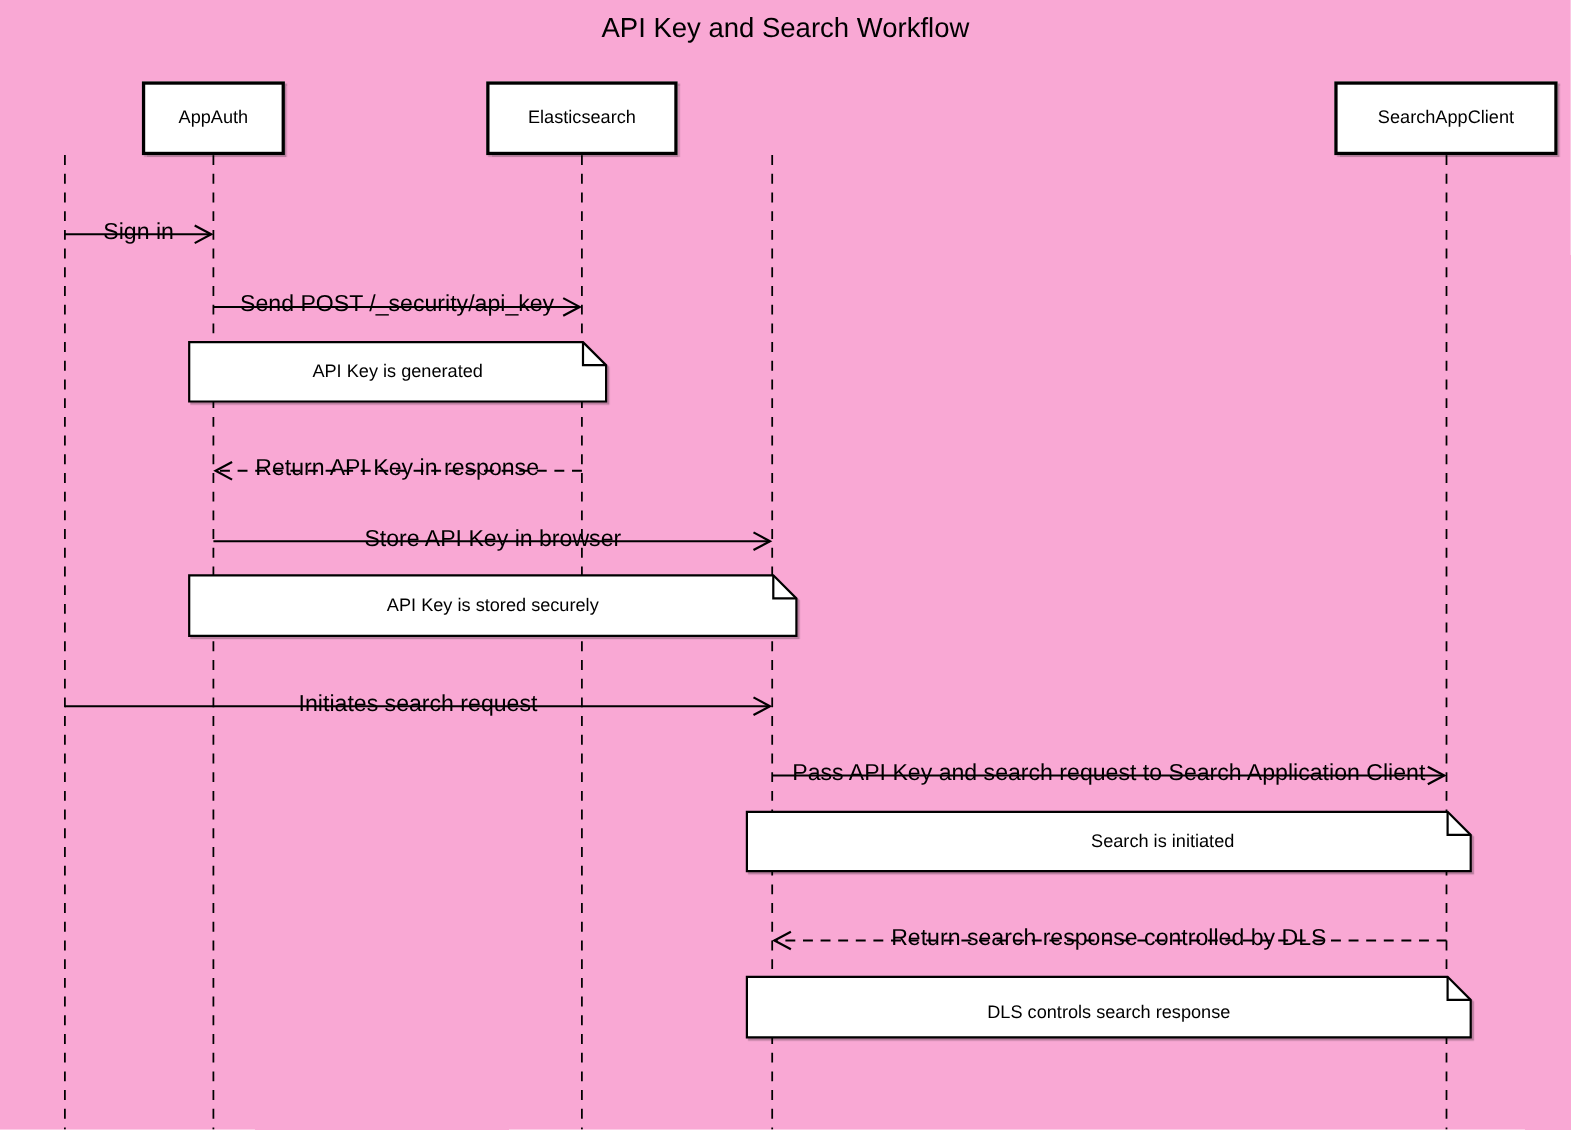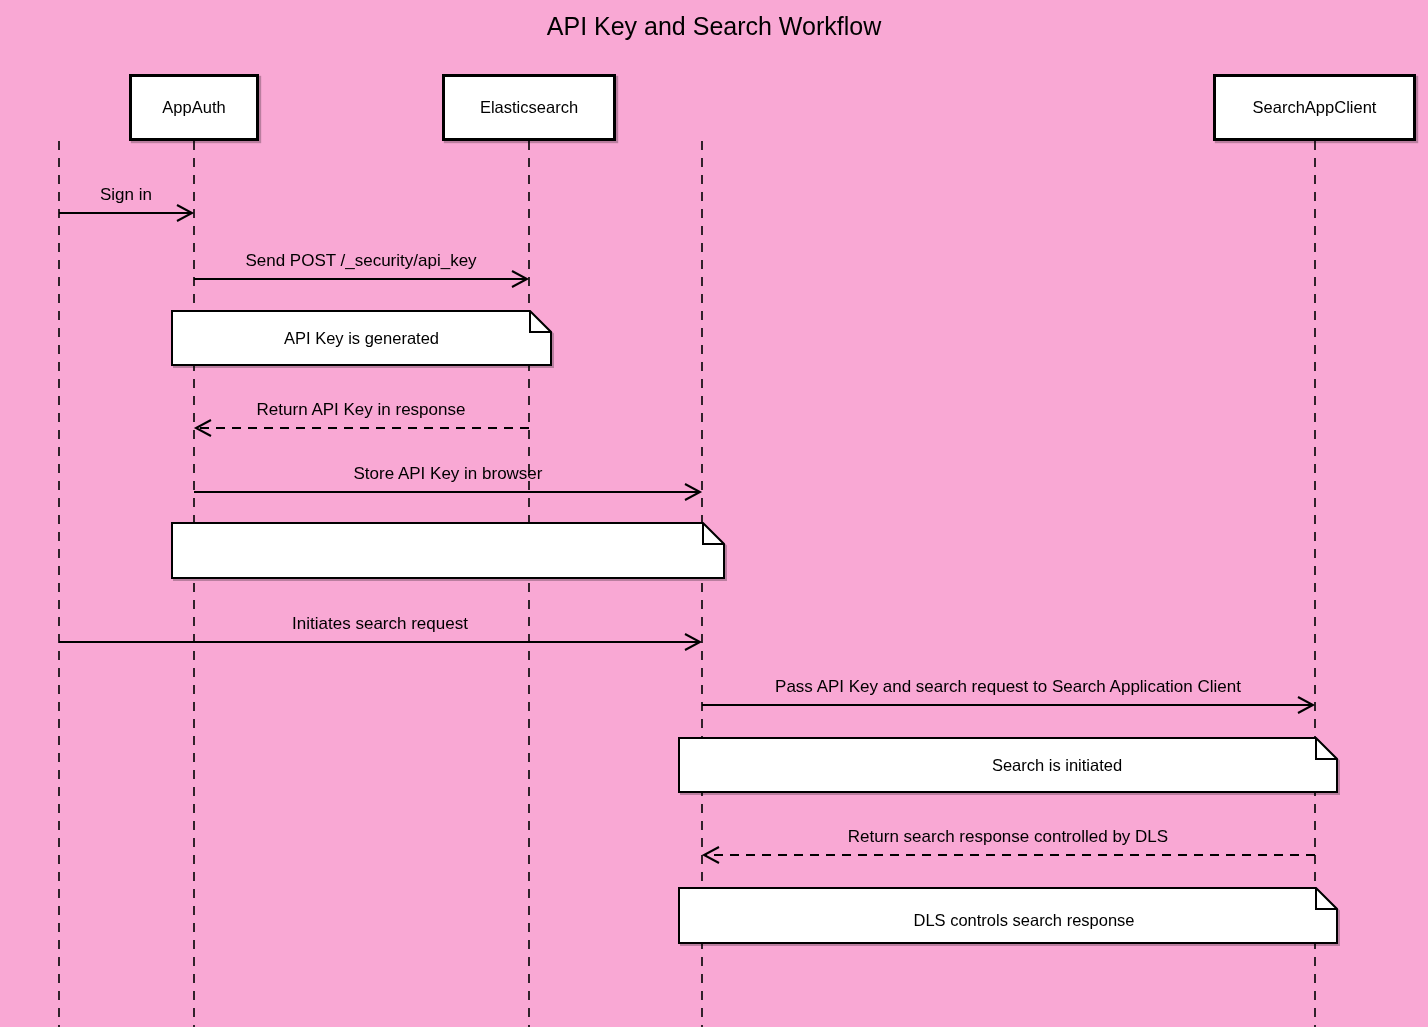--- a/index.html
+++ b/index.html
@@ -74,22 +74,23 @@
     align-items: center;
     justify-content: center;
     font-size: 16.5px;
     white-space: nowrap;
   }
   .msg-label {
     position: absolute;
     transform: translateX(-50%);
     height: 22px;
     line-height: 22px;
-    font-size: 17px;
+    font-size: 21px;
     white-space: nowrap;
+    margin-top: 16px;
   }
   .note-label {
     position: absolute;
     display: flex;
     align-items: center;
     justify-content: center;
     font-size: 16.5px;
     white-space: nowrap;
     pointer-events: none;
   }
@@ -155,16 +156,17 @@
 
   <div class="msg-label" style="left:126px;  top:184px;">Sign in</div>
   <div class="msg-label" style="left:361px;  top:250px;">Send POST /_security/api_key</div>
   <div class="msg-label" style="left:361px;  top:399px;">Return API Key in response</div>
   <div class="msg-label" style="left:448px;  top:463px;">Store API Key in browser</div>
   <div class="msg-label" style="left:380px;  top:613px;">Initiates search request</div>
   <div class="msg-label" style="left:1008px; top:676px;">Pass API Key and search request to Search Application Client</div>
   <div class="msg-label" style="left:1008px; top:826px;">Return search response controlled by DLS</div>
 
   <div class="note-label" style="left:172px; top:311px; width:379px; height:54px;">API Key is generated</div>
+  <div class="note-label" style="left:172px; top:523px; width:552px; height:55px;">API Key is stored securely</div>
   <div class="note-label" style="left:679px; top:738px; width:756px; height:54px;">Search is initiated</div>
-  <div class="note-label" style="left:679px; top:888px; width:658px; height:65px;padding-left:16px;">DLS controls search response</div>
+  <div class="note-label" style="left:679px; top:888px; width:658px; height:65px;">DLS controls search response</div>
 
 </div>
 
 </body></html>

